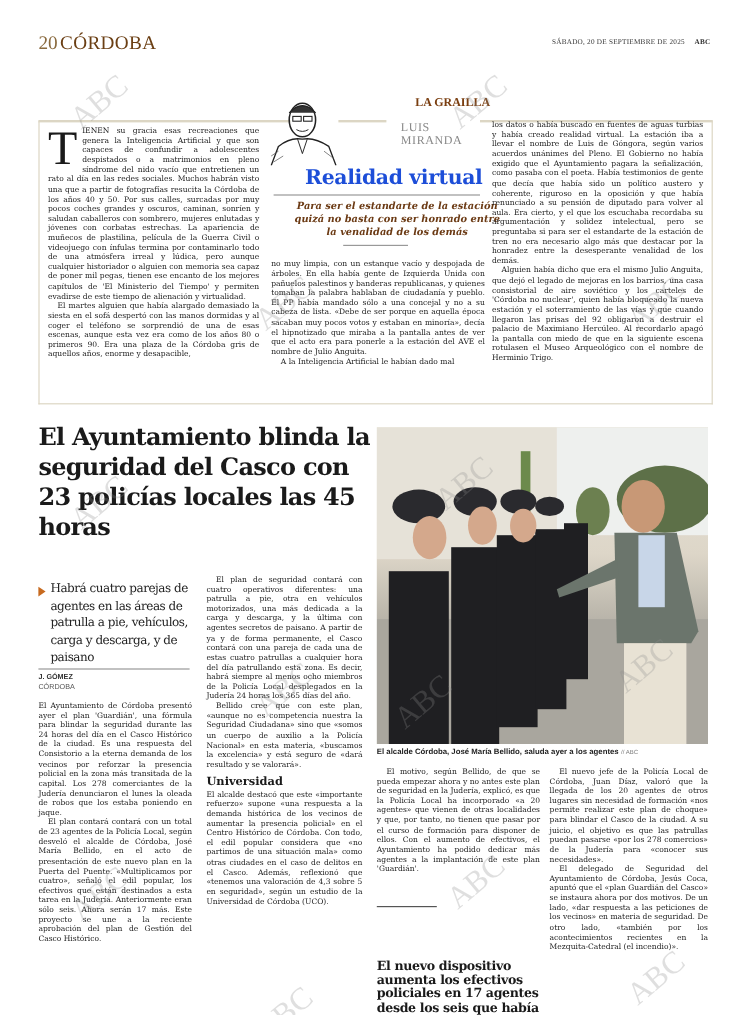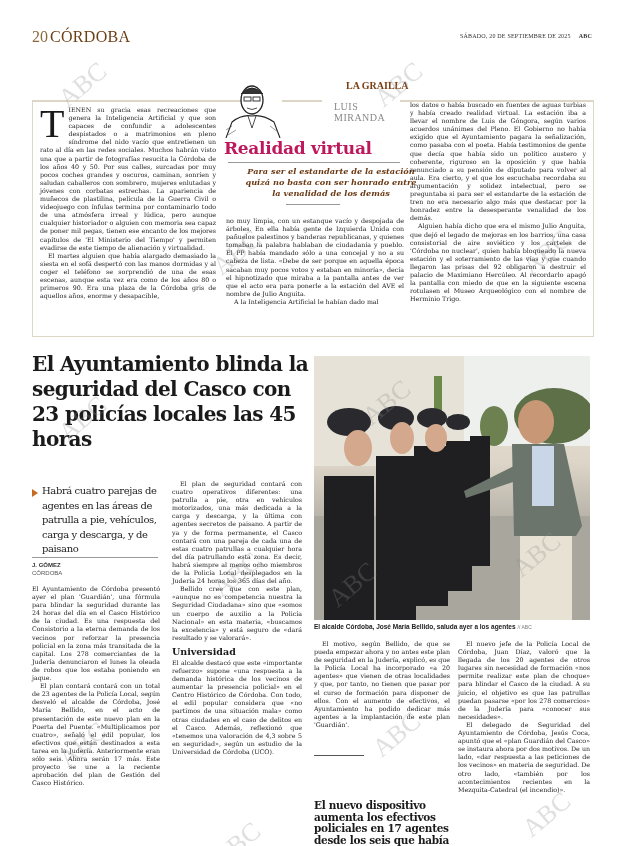--- a/index.html
+++ b/index.html
@@ -13,21 +13,21 @@
   .dateline b { margin-left: 8px; font-weight: bold; }
 
   
   .opinion { position: absolute; left: 32px; top: 101px; width: 562px; height: 236px; border: 1px solid #dcd6c4; border-top: none; background: #fff; }
   .opinion-topline-l { position: absolute; left: 32px; top: 100px; width: 210px; height: 2px; background: #dcd6c4; }
   .opinion-topline-m { position: absolute; left: 282px; top: 100px; width: 40px; height: 2px; background: #dcd6c4; }
   .opinion-topline-r { position: absolute; left: 400px; top: 100px; width: 194px; height: 2px; background: #dcd6c4; }
   .grailla { position: absolute; left: 346px; top: 80px; font-family: "Liberation Serif", serif; font-weight: bold; font-size: 10px; color: #7a3e10; }
   .author { position: absolute; left: 334px; top: 101px; width: 46px; text-align: left; font-family: "Liberation Serif", serif; font-size: 10px; line-height: 11px; color: #888; letter-spacing: 0.5px; }
   .portrait { position: absolute; left: 222px; top: 80px; width: 72px; height: 58px; }
-  .col-title { position: absolute; left: 224px; top: 138px; width: 178px; text-align: left; font-family: "DejaVu Serif", serif; font-weight: bold; font-size: 17px; color: #be185d; letter-spacing: -0.3px; }
+  .col-title { position: absolute; left: 224px; top: 138px; width: 178px; text-align: right; font-family: "DejaVu Serif", serif; font-weight: bold; font-size: 17px; color: #1d4ed8; letter-spacing: -0.3px; }
   .col-rule1 { position: absolute; left: 228px; top: 162px; width: 172px; height: 1px; background: #999; }
   .col-sub { position: absolute; left: 243px; top: 166px; width: 176px; text-align: center; font-family: "DejaVu Serif", serif; font-style: italic; font-weight: bold; font-size: 8.2px; line-height: 11px; color: #6b3a14; }
   .col-rule2 { position: absolute; left: 286px; top: 204px; width: 54px; height: 1px; background: #999; }
 
   .bodytext { font-family: "DejaVu Serif", serif; font-size: 6.3px; line-height: 8.1px; color: #222; text-align: justify; }
   .op-col1 { position: absolute; left: 40px; top: 106px; width: 176px; }
   .op-col2 { position: absolute; left: 226px; top: 217px; width: 178px; }
   .op-col3 { position: absolute; left: 410px; top: 101px; width: 176px; }
   .dropcap { float: left; font-family: "Liberation Serif", serif; font-size: 40px; line-height: 32px; margin: 2px 4px 0 0; color: #1a1a1a; }
   .indent { text-indent: 8px; }

